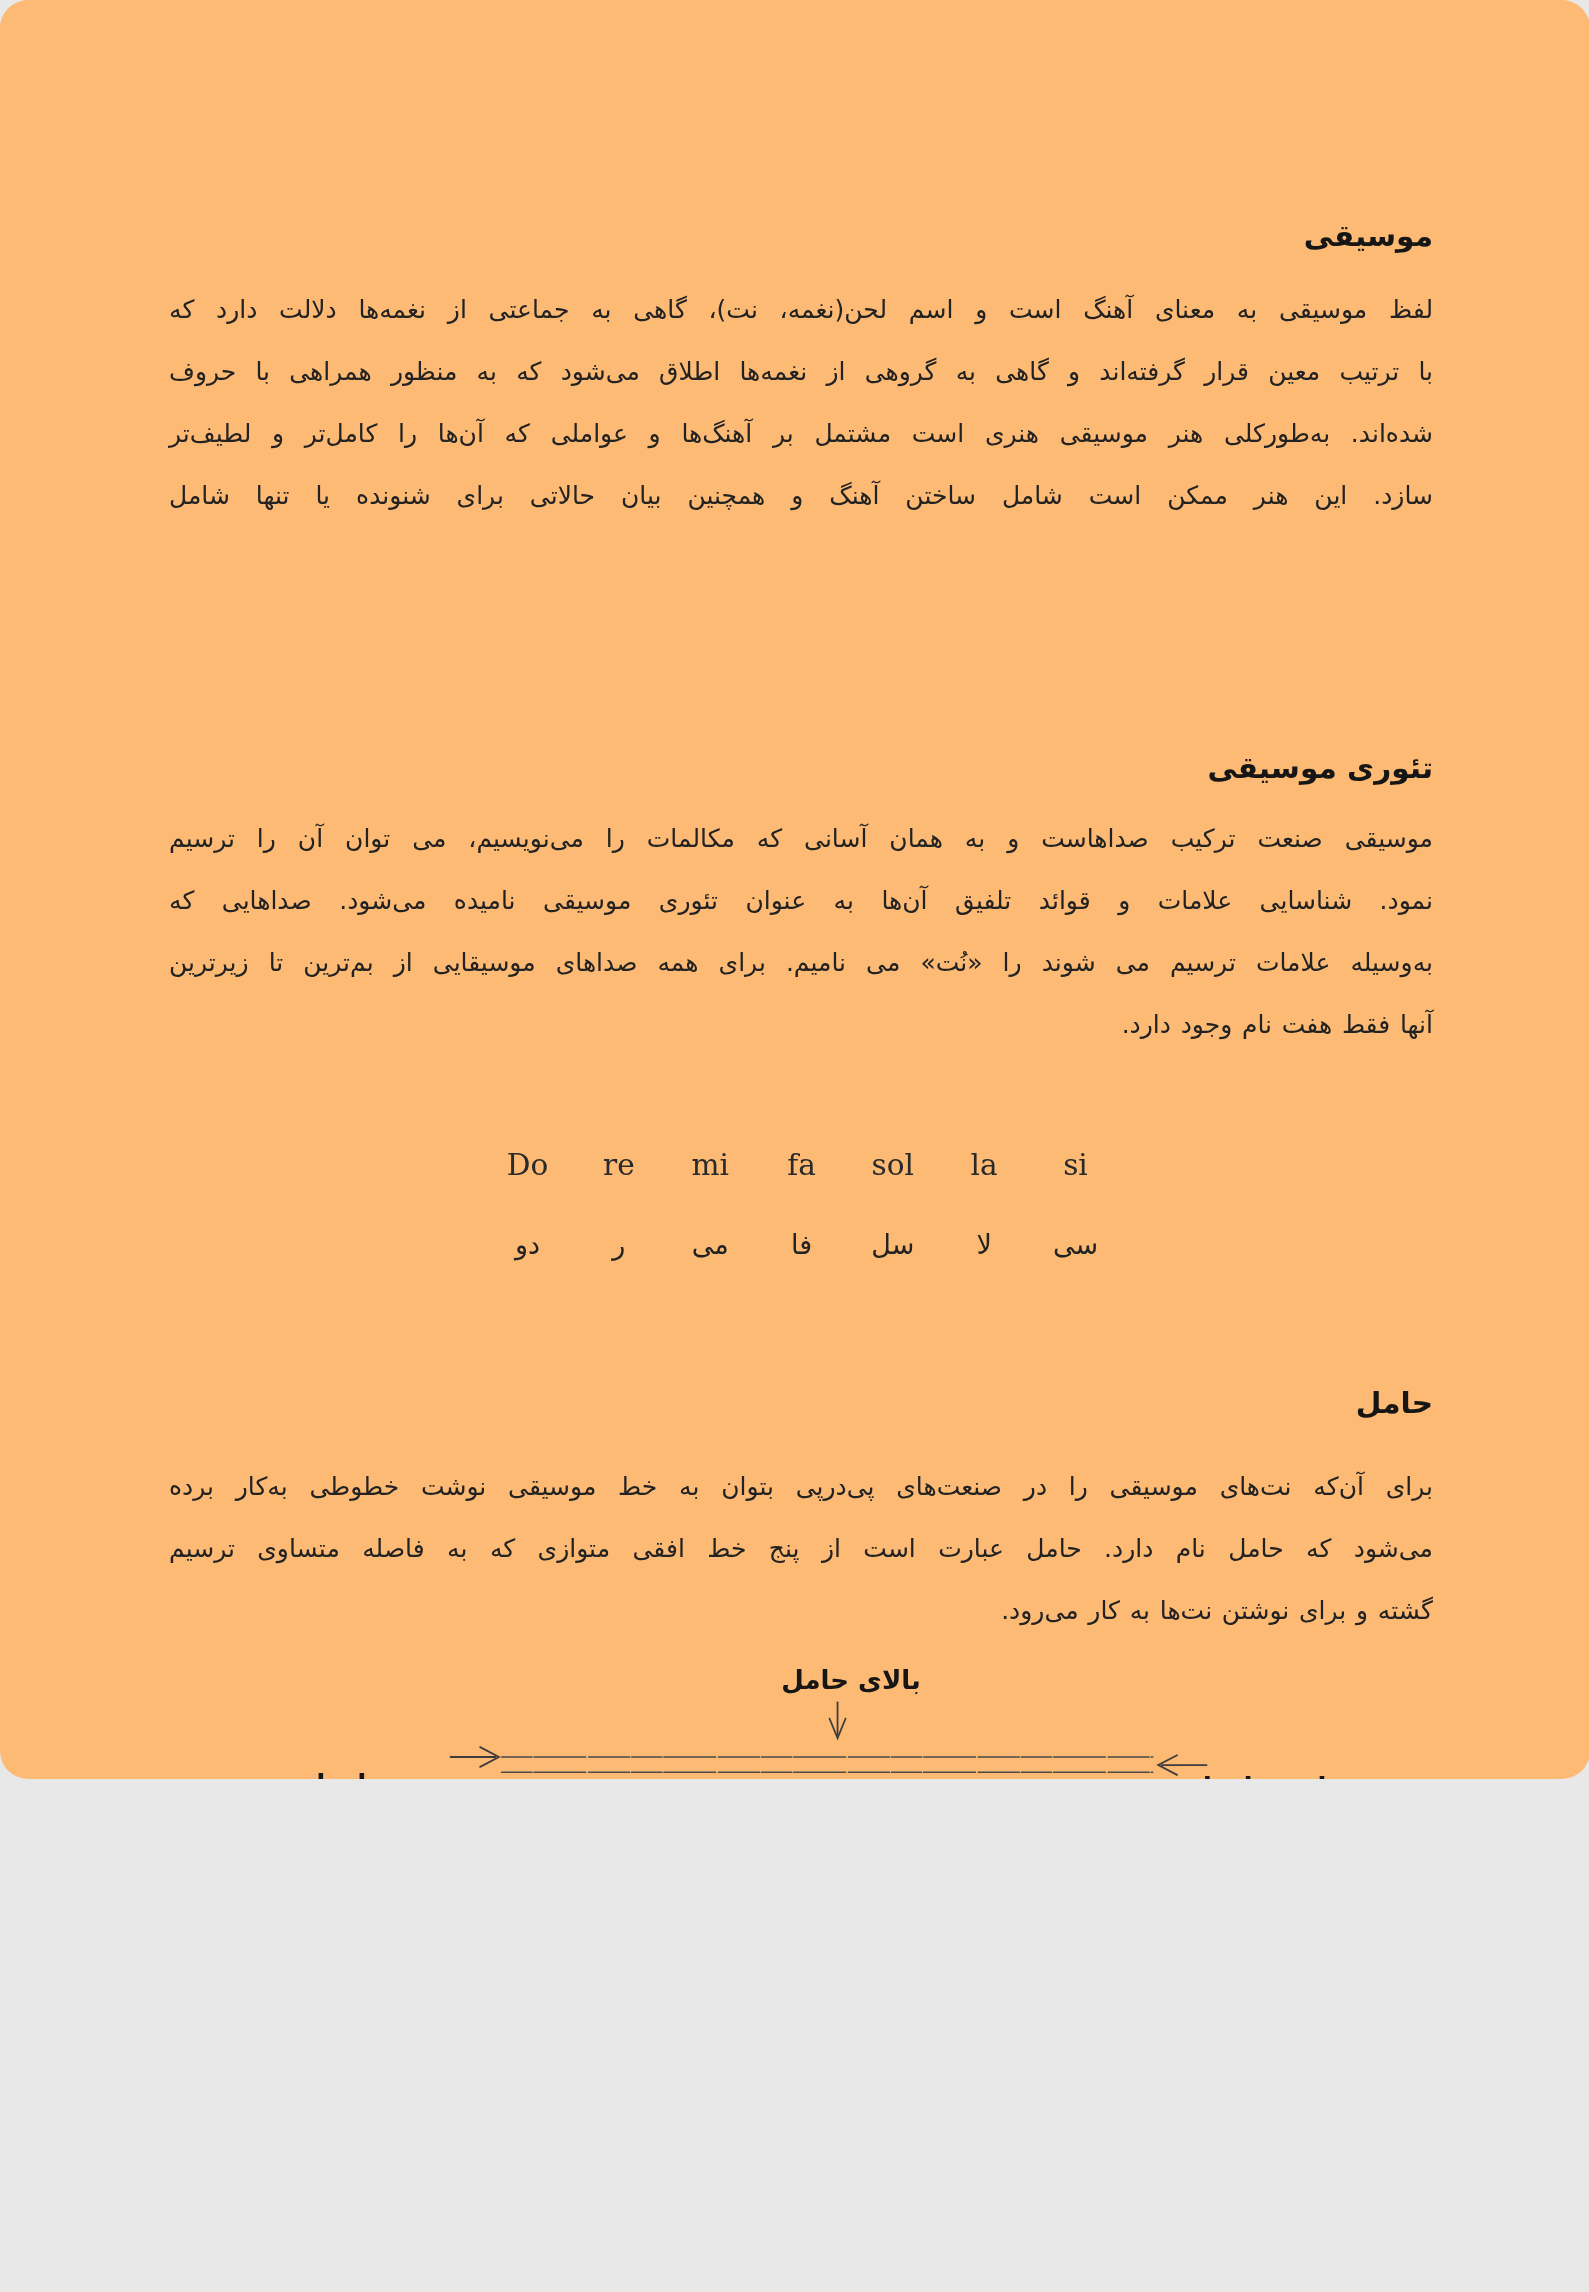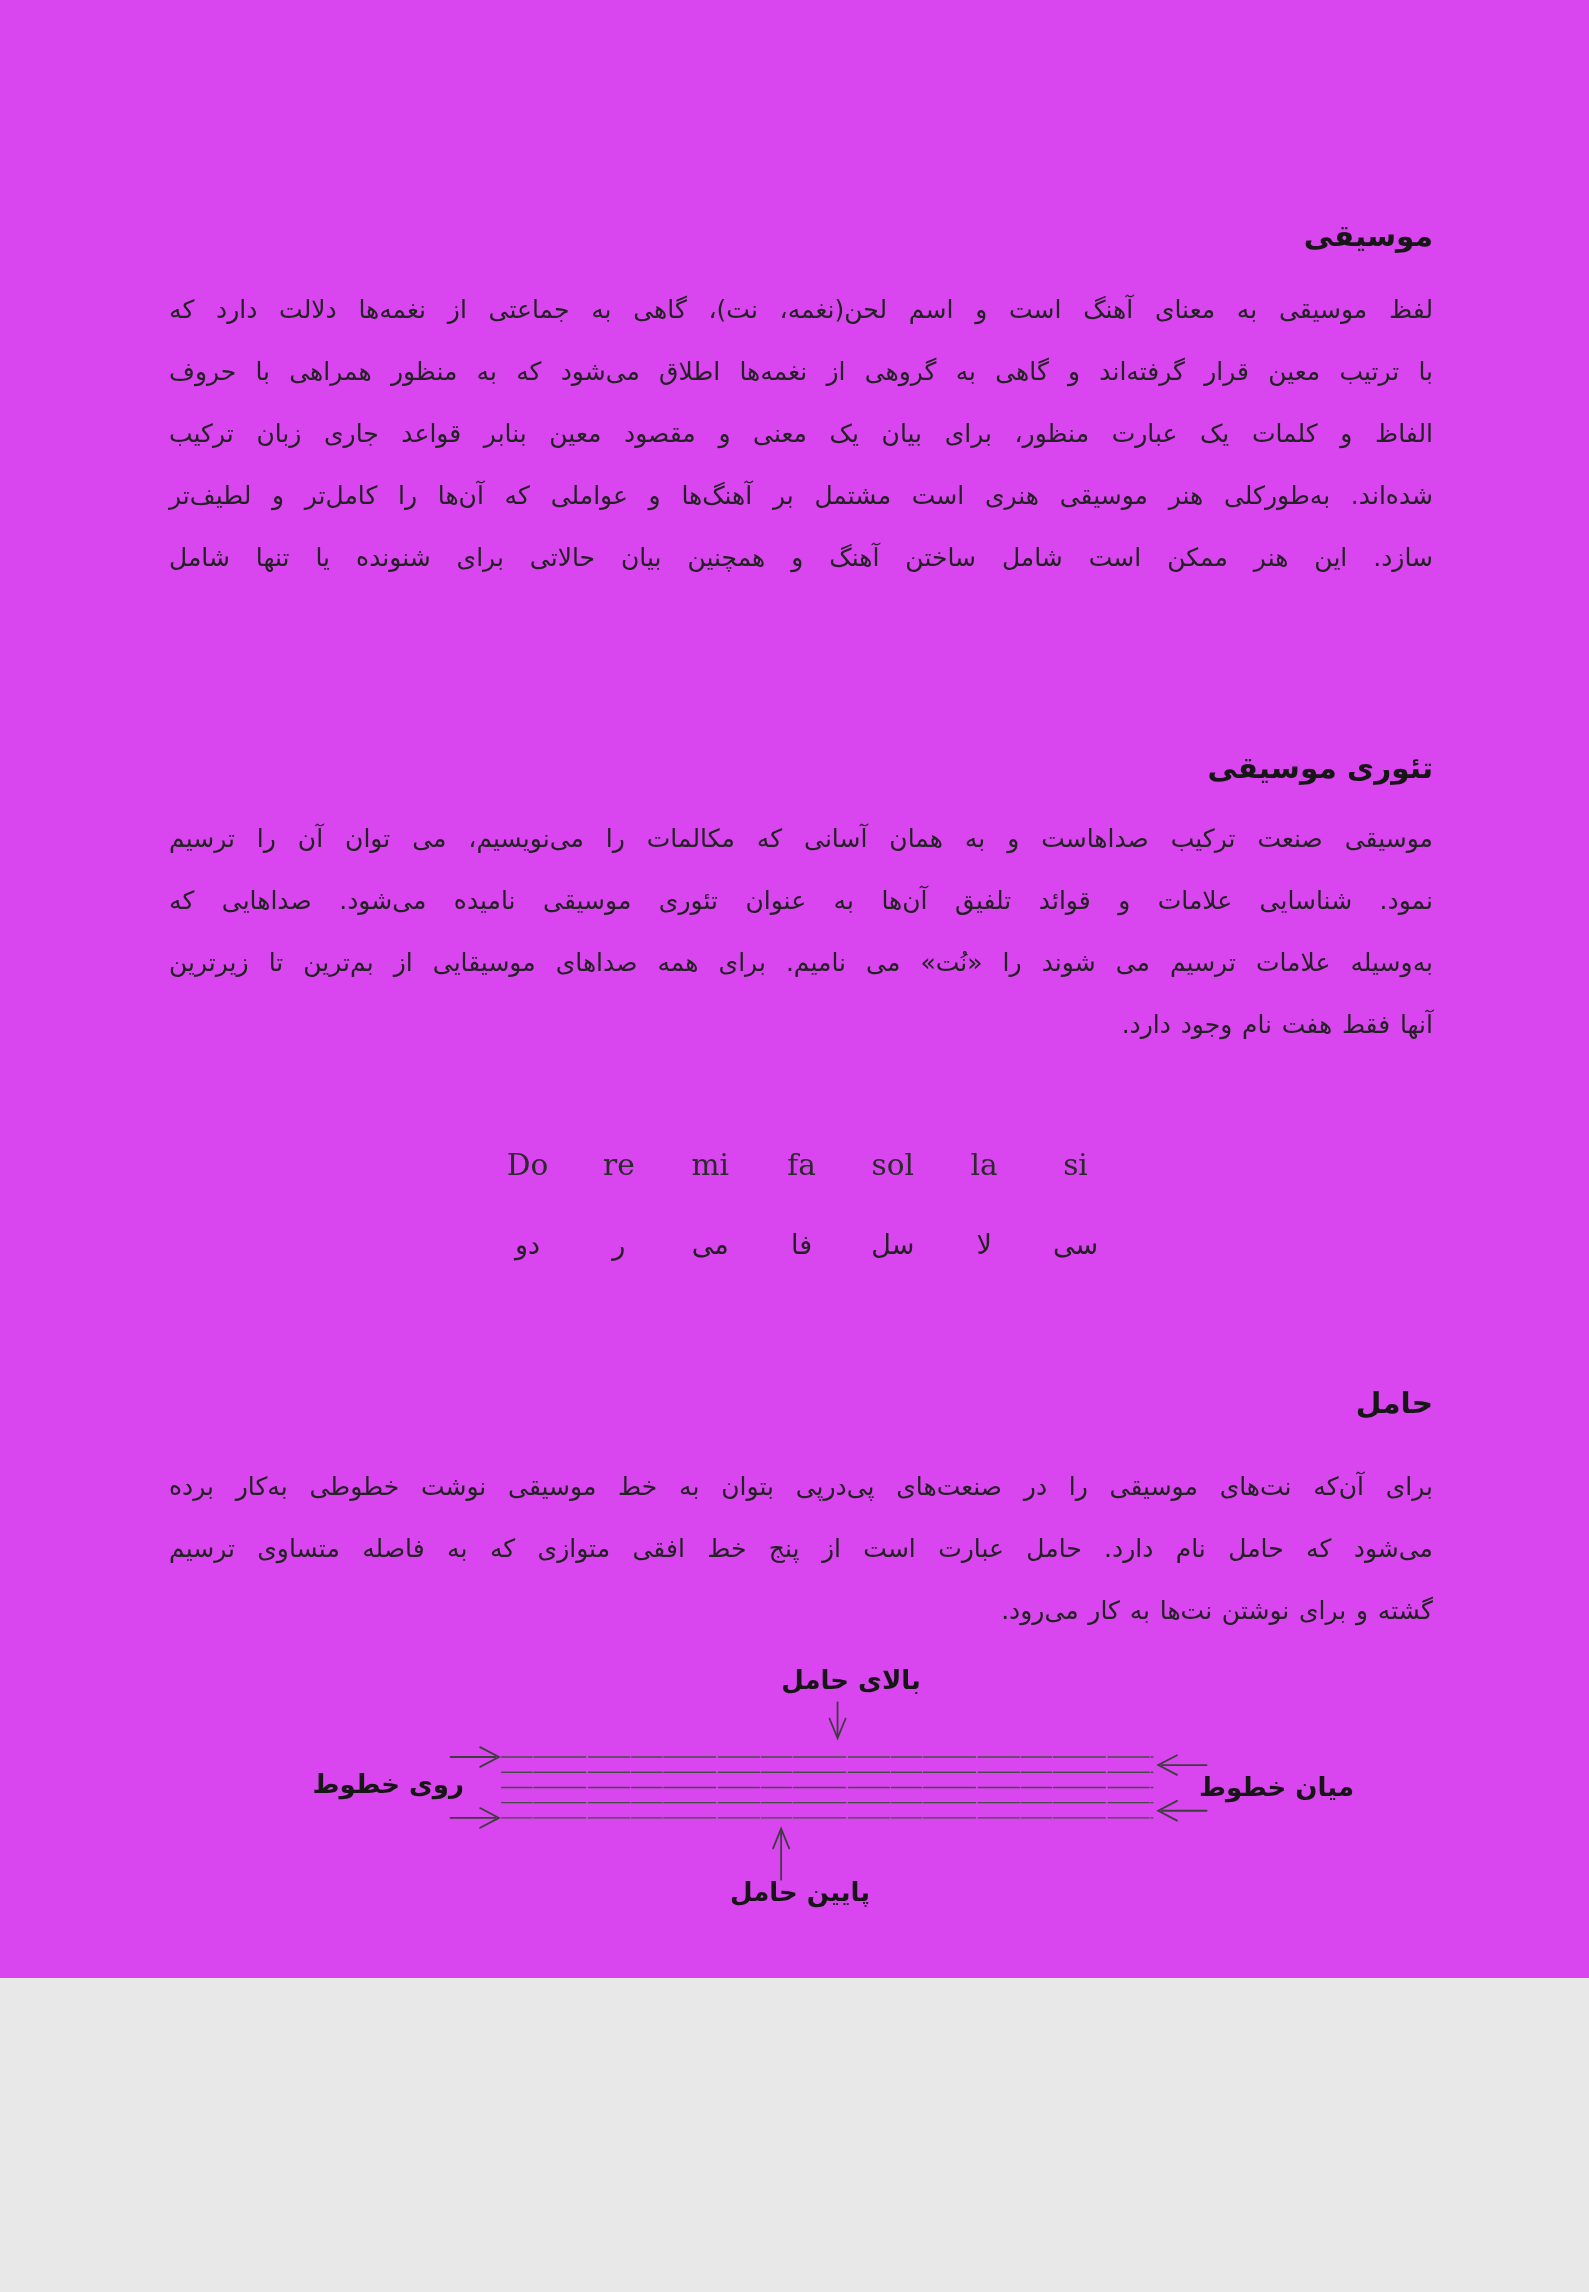--- a/index.html
+++ b/index.html
@@ -1,19 +1,19 @@
 <!DOCTYPE html>
 <html lang="fa" style="font-size:14.3px"><head>
 <meta charset="utf-8">
 <style>
   html,body{margin:0;padding:0;background:#e8e8e8;}
   .page{
-    position:relative;width:1590px;height:1978px;margin:0 auto;
-    background:#d946ef;color:#1c1c1c;
-    font-family:"DejaVu Sans",sans-serif;overflow:hidden;
+    position:relative;width:1590px;height:1779px;margin:0 auto;
+    background:#fdba74;color:#1c1c1c;
+    font-family:"DejaVu Sans",sans-serif;overflow:hidden;border-radius:28px;
   }
   .heading{
     position:absolute;right:157px;left:152px;
     direction:rtl;text-align:right;
     font-size:29.6px;font-weight:bold;color:#161616;
     margin:0;letter-spacing:0;
   }
   .para{
     position:absolute;right:157px;left:169px;
     direction:rtl;margin:0;
@@ -49,21 +49,20 @@
 </style>
 </head>
 <body>
 
 <div class="page">
 
   <h2 class="heading" style="top:219px">موسیقی</h2>
   <div class="para" style="top:279px">
     <div class="line">لفظ موسیقی به معنای آهنگ است و اسم لحن(نغمه، نت)، گاهی به جماعتی از نغمه‌ها دلالت دارد که</div>
     <div class="line">با ترتیب معین قرار گرفته‌اند و گاهی به گروهی از نغمه‌ها اطلاق می‌شود که به منظور همراهی با حروف</div>
-    <div class="line">الفاظ و کلمات یک عبارت منظور، برای بیان یک معنی و مقصود معین بنابر قواعد جاری زبان ترکیب</div>
     <div class="line">شده‌اند. به‌طورکلی هنر موسیقی هنری است مشتمل بر آهنگ‌ها و عواملی که آن‌ها را کامل‌تر و لطیف‌تر</div>
     <div class="line">سازد. این هنر ممکن است شامل ساختن آهنگ و همچنین بیان حالاتی برای شنونده یا تنها شامل</div>
   </div>
 
   <h2 class="heading" style="top:751px">تئوری موسیقی</h2>
   <div class="para" style="top:808px">
     <div class="line">موسیقی صنعت ترکیب صداهاست و به همان آسانی که مکالمات را می‌نویسیم، می توان آن را ترسیم</div>
     <div class="line">نمود. شناسایی علامات و قوائد تلفیق آن‌ها به عنوان تئوری موسیقی نامیده می‌شود. صداهایی که</div>
     <div class="line">به‌وسیله علامات ترسیم می شوند را «نُت» می نامیم. برای همه صداهای موسیقایی از بم‌ترین تا زیرترین</div>
     <div class="line last">آنها فقط هفت نام وجود دارد.</div>

